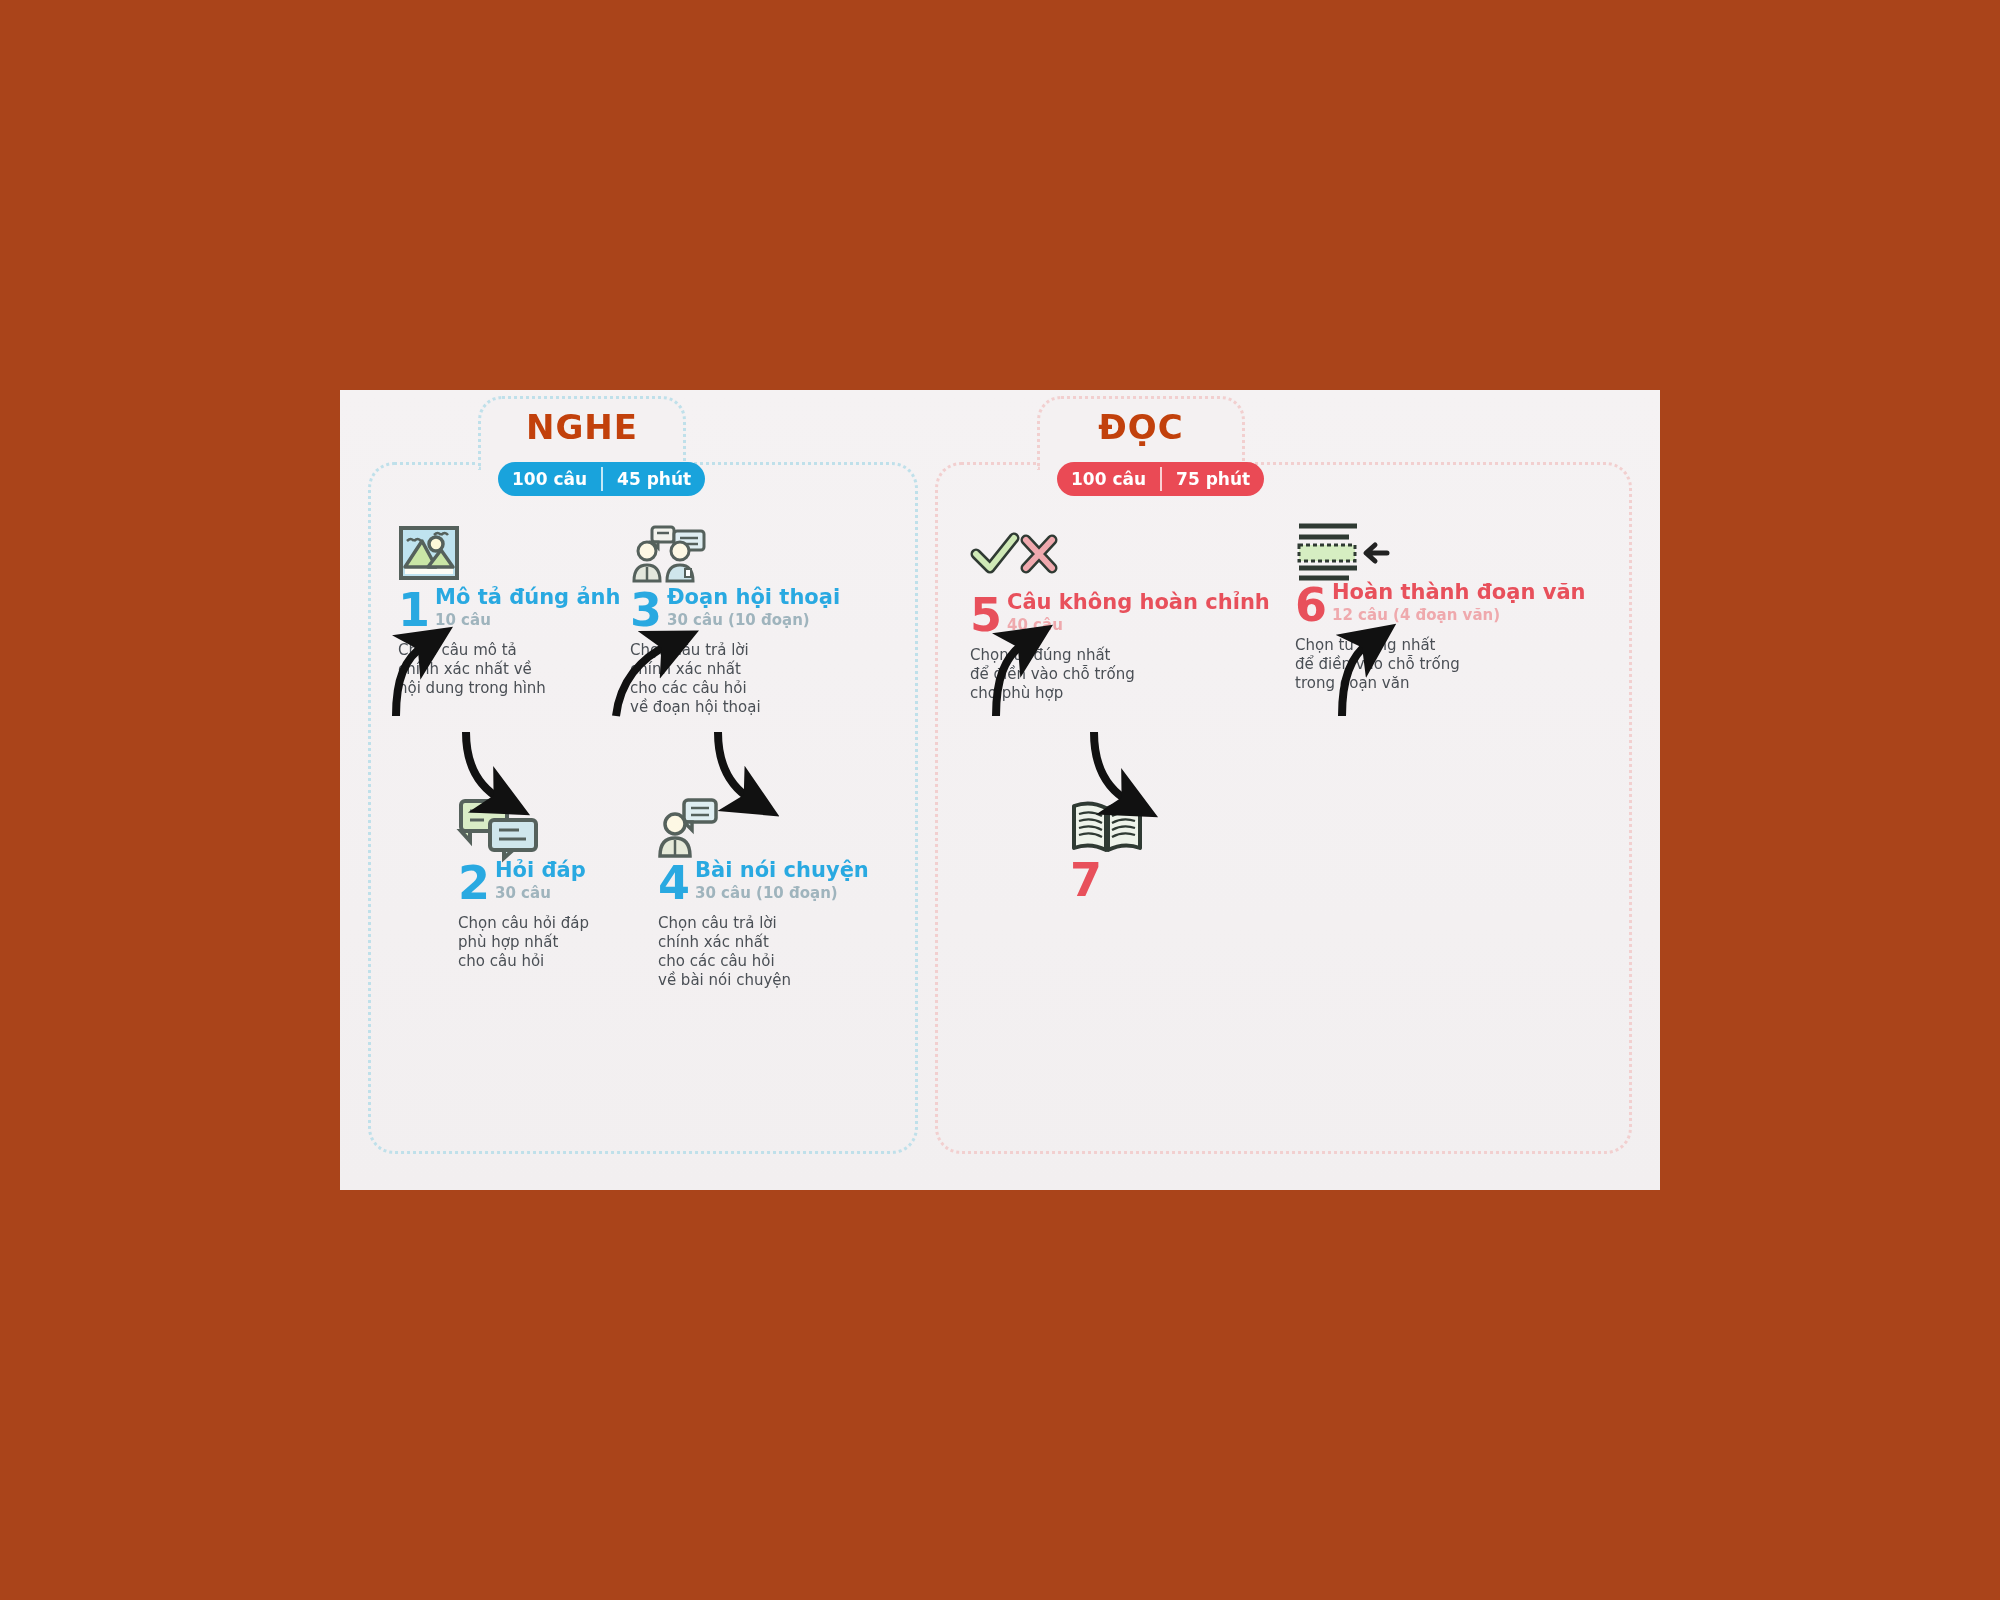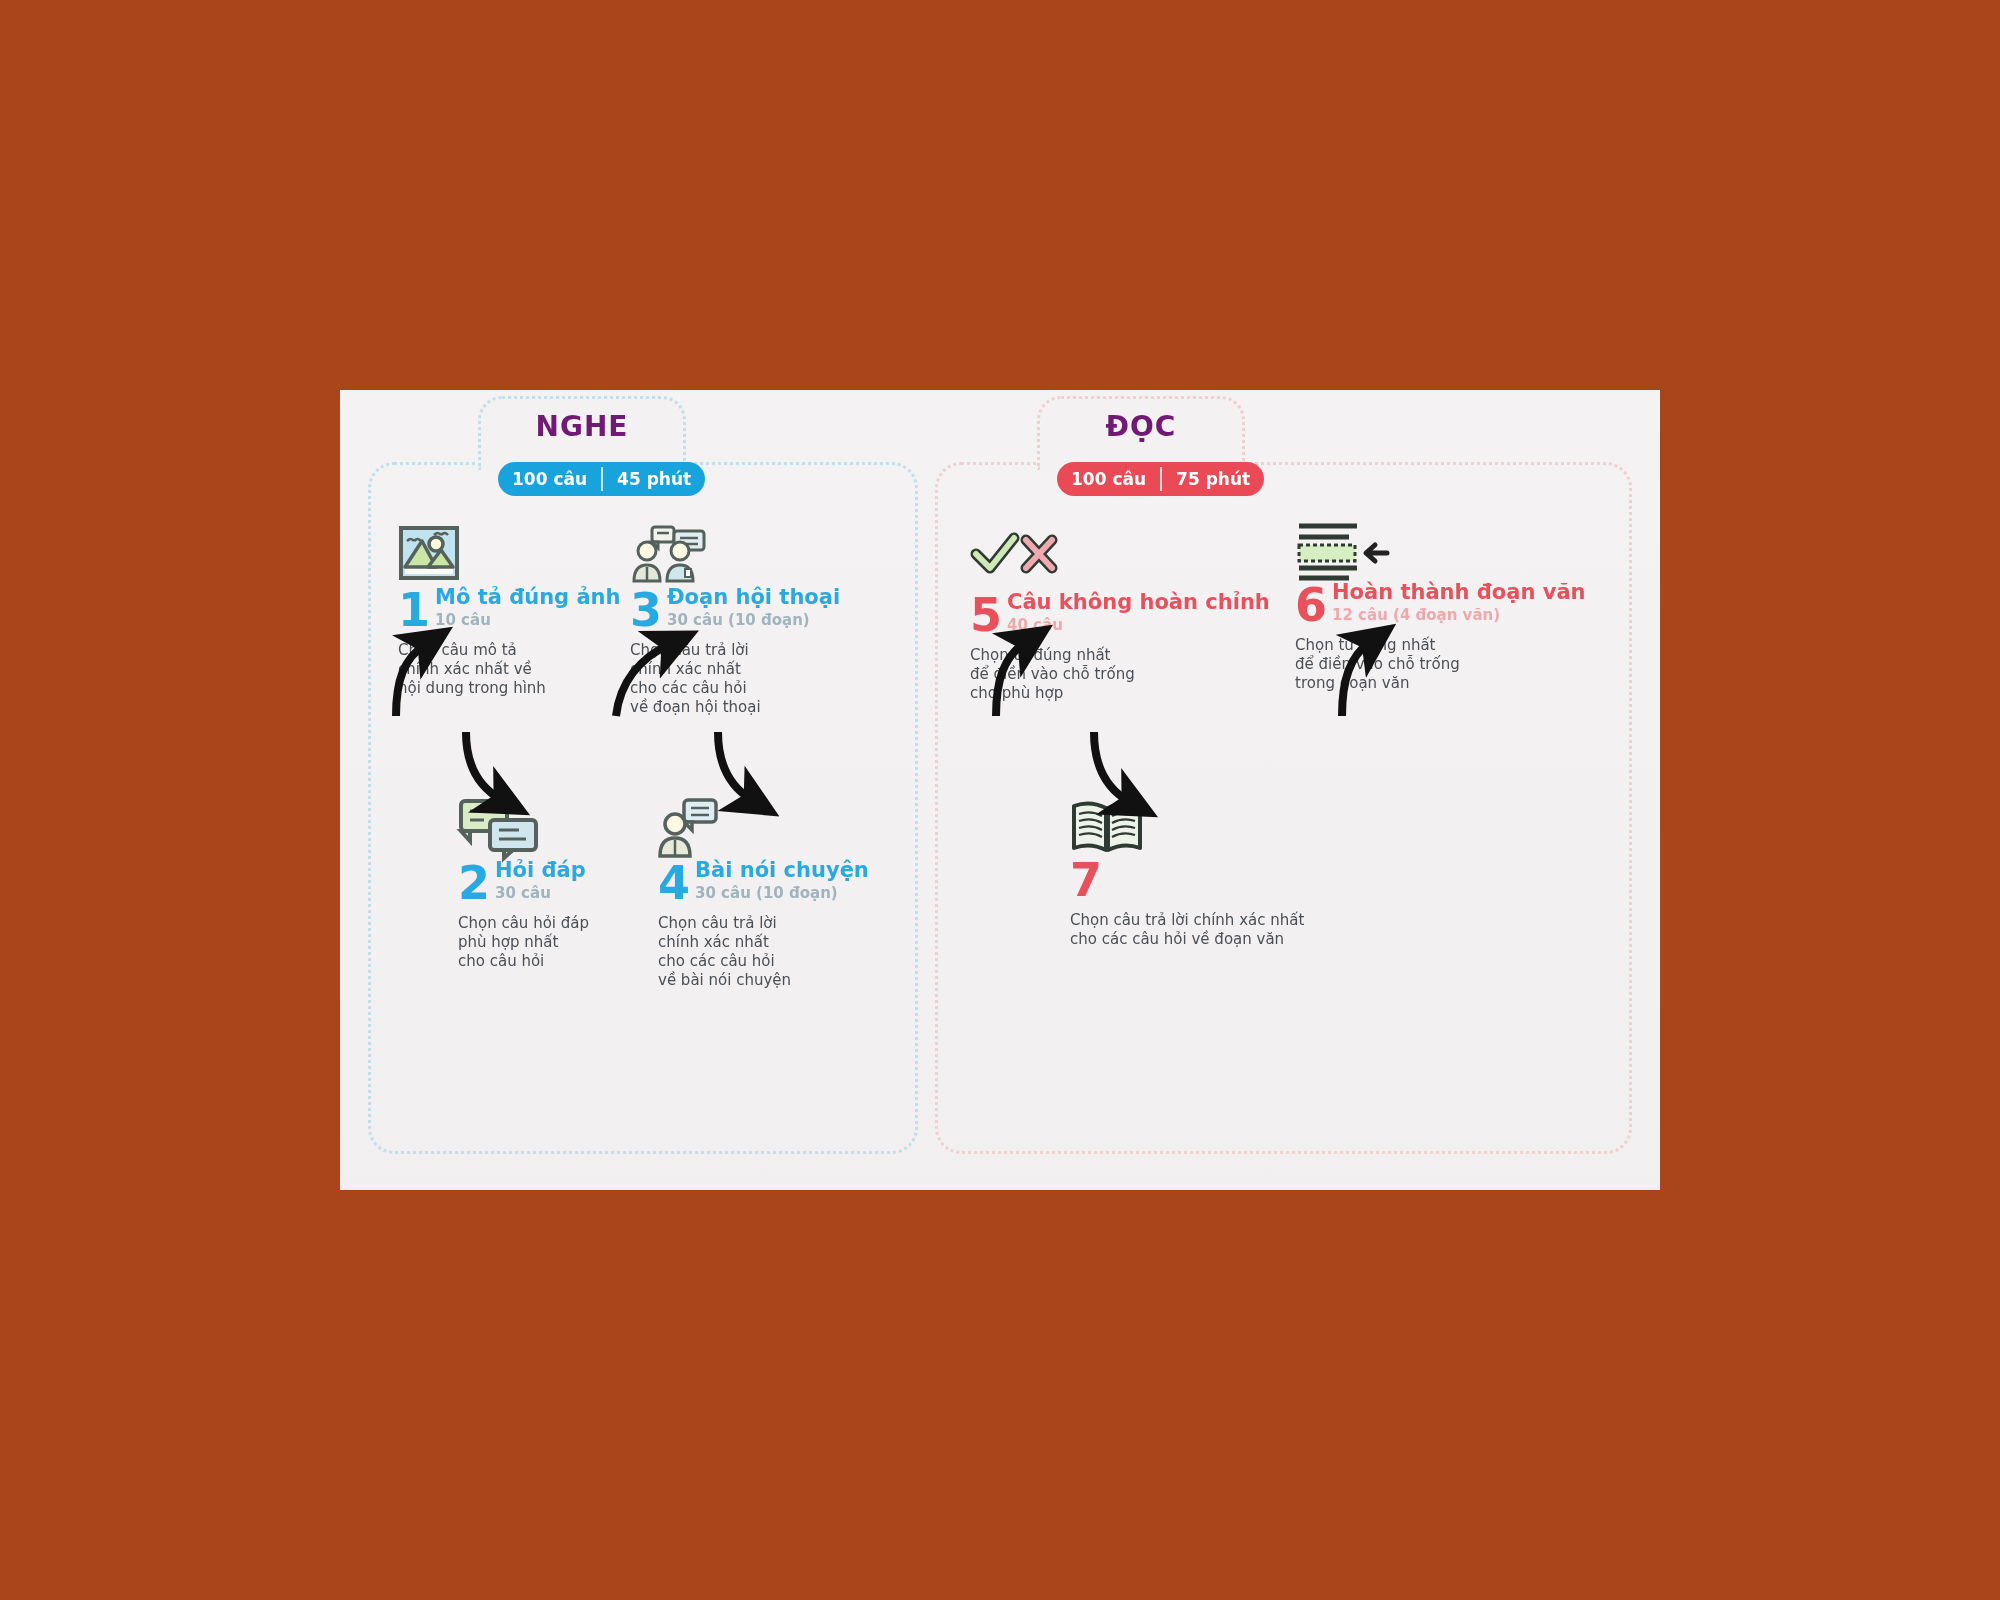--- a/index.html
+++ b/index.html
@@ -32,21 +32,21 @@
     box-sizing:border-box;
     border:3px dotted #bfe0ea;
     border-bottom:none;
     border-radius:24px 24px 0 0;
     background:#f4f1f2;
     text-align:center;
   }
   .tab.listen{left:138px;top:6px;width:208px;height:74px;border-color:#bfe0ea;}
   .tab.read{left:697px;top:6px;width:208px;height:74px;border-color:#f2cfcf;}
   .tab-title{
-    font-weight:bold;font-size:28px;color:#701a75;
+    font-weight:bold;font-size:34px;color:#c2410c;
     letter-spacing:1px;line-height:56px;
   }
   
   .pill{
     position:absolute;
     height:34px;border-radius:17px;
     display:flex;align-items:center;
     color:#fff;font-weight:bold;font-size:17px;
     overflow:hidden;
   }
@@ -282,22 +282,20 @@
           <path d="M65 16 q-12 -4 -23 2"></path>
             <path d="M65 23 q-12 -4 -23 2"></path>
           <path d="M65 30 q-12 -4 -23 2"></path>
             <path d="M65 37 q-12 -4 -23 2"></path>
         </g>
       </svg>
     </div>
     <div class="head">
       <div class="num">7</div>
     </div>
-    <div class="desc">Chọn câu trả lời chính xác nhất
-cho các câu hỏi về đoạn văn</div>
   </div>
 
   <svg style="position:absolute;left:0;top:0;width:1320px;height:800px;pointer-events:none;">
     <defs>
       <marker id="ah" markerWidth="7" markerHeight="7" refX="3" refY="3.2" orient="auto">
         <path d="M0,0 L7,3.2 L0,6.6 L1.8,3.2 Z" fill="#111"></path>
       </marker>
     </defs>
     <g fill="none" stroke="#111" stroke-width="8" marker-end="url(#ah)" stroke-linecap="butt">
       <path d="M56 326 C56 290 64 268 86 254"></path>

